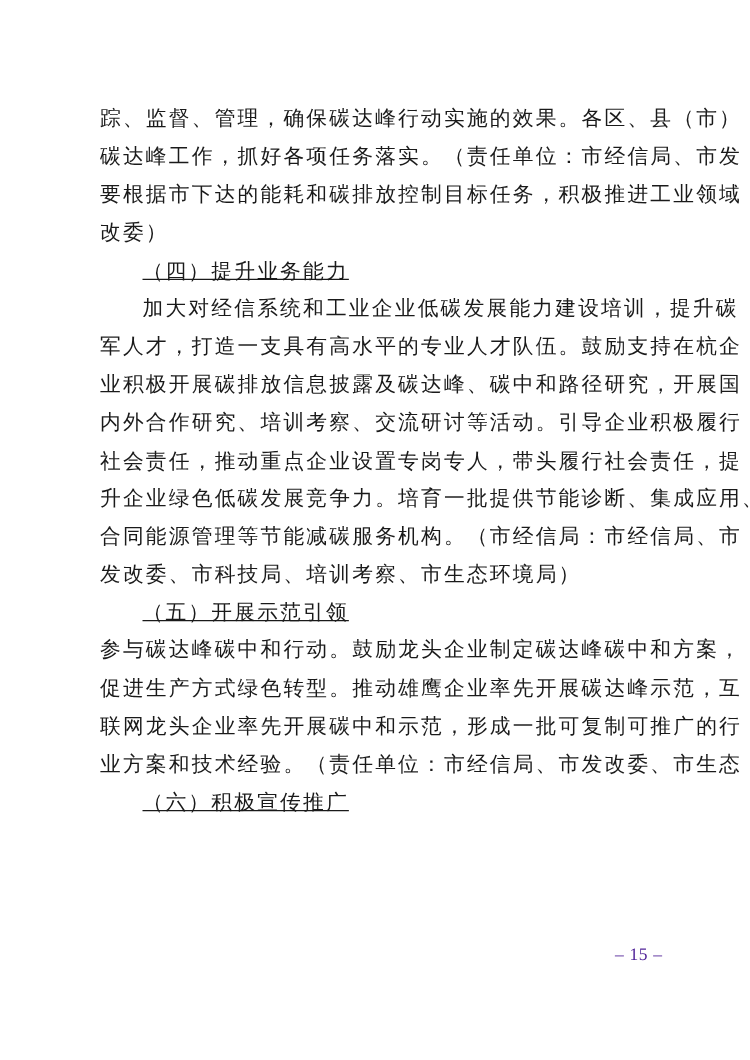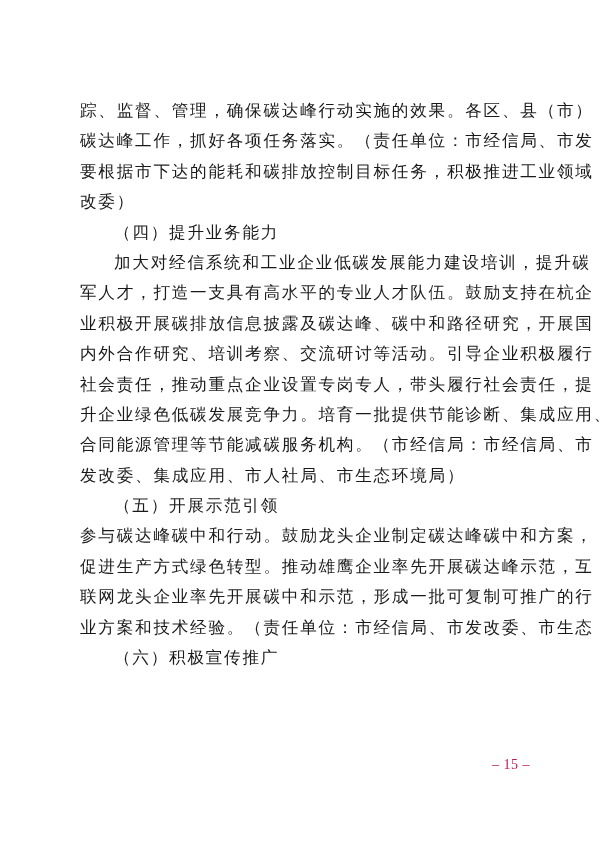--- a/index.html
+++ b/index.html
@@ -11,21 +11,21 @@
       width: 600px;
       height: 848px;
       position: relative;
       overflow: hidden;
       font-family: "DejaVu Serif", "Liberation Serif", serif;
       color: #1a1a1a;
     }
     .page {
       position: absolute;
       left: 80px;
-      top: 96px;
+      top: 80px;
       width: 444px;
     }
     .line {
       height: 30.4px;
       line-height: 30.4px;
       font-size: 16.6px;
       white-space: nowrap;
       letter-spacing: 1.75px;
       text-align: justify;
       text-align-last: justify;
@@ -37,28 +37,29 @@
     .line.indent {
       padding-left: 34px;
     }
     .heading {
       height: 30.4px;
       line-height: 30.4px;
       font-size: 16.6px;
       padding-left: 34px;
       letter-spacing: 1.75px;
       white-space: nowrap;
+      text-decoration: underline;
     }
     .page-number {
       position: absolute;
       left: 492px;
       top: 757px;
       font-family: "Liberation Serif", serif;
       font-size: 14px;
-      color: #be185d;
+      color: #4c1d95;
       letter-spacing: 0.5px;
     }
   </style>
 </head>
 <body>
 
 <div class="page">
   <div class="line">踪、监督、管理，确保碳达峰行动实施的效果。各区、县（市）</div>
   <div class="line">碳达峰工作，抓好各项任务落实。（责任单位：市经信局、市发</div>
   <div class="line">要根据市下达的能耗和碳排放控制目标任务，积极推进工业领域</div>
@@ -66,21 +67,21 @@
 
   <div class="heading">（四）提升业务能力</div>
 
   <div class="line indent">加大对经信系统和工业企业低碳发展能力建设培训，提升碳</div>
   <div class="line">军人才，打造一支具有高水平的专业人才队伍。鼓励支持在杭企</div>
   <div class="line">业积极开展碳排放信息披露及碳达峰、碳中和路径研究，开展国</div>
   <div class="line">内外合作研究、培训考察、交流研讨等活动。引导企业积极履行</div>
   <div class="line">社会责任，推动重点企业设置专岗专人，带头履行社会责任，提</div>
   <div class="line">升企业绿色低碳发展竞争力。培育一批提供节能诊断、集成应用、</div>
   <div class="line">合同能源管理等节能减碳服务机构。（市经信局：市经信局、市</div>
-  <div class="line last">发改委、集成应用、市人社局、市生态环境局）</div>
+  <div class="line last">发改委、市科技局、培训考察、市生态环境局）</div>
 
   <div class="heading">（五）开展示范引领</div>
 
   <div class="line">参与碳达峰碳中和行动。鼓励龙头企业制定碳达峰碳中和方案，</div>
   <div class="line">促进生产方式绿色转型。推动雄鹰企业率先开展碳达峰示范，互</div>
   <div class="line">联网龙头企业率先开展碳中和示范，形成一批可复制可推广的行</div>
   <div class="line">业方案和技术经验。（责任单位：市经信局、市发改委、市生态</div>
 
   <div class="heading">（六）积极宣传推广</div>
 </div>

